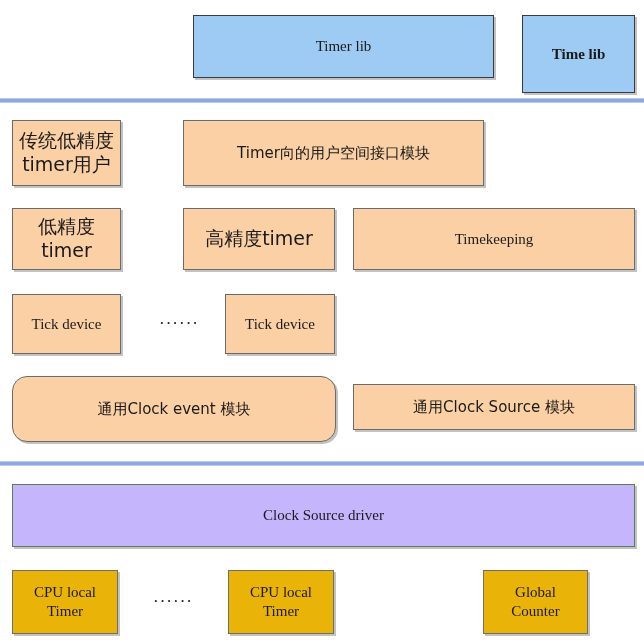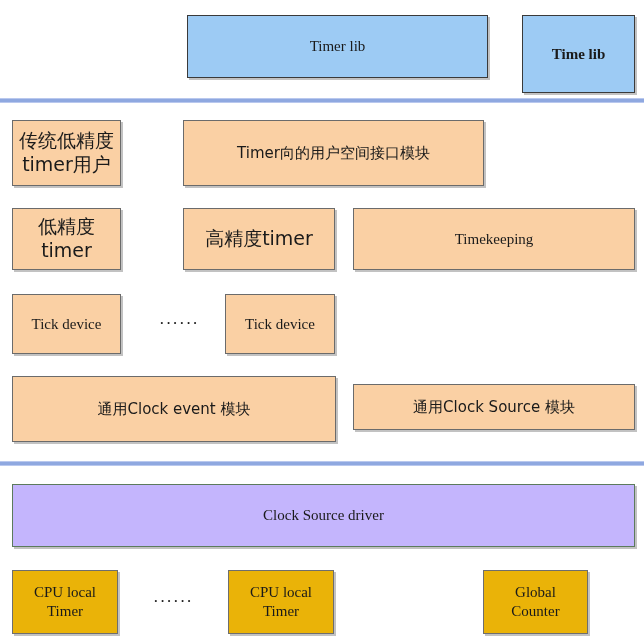--- a/index.html
+++ b/index.html
@@ -73,21 +73,21 @@
   .cjk {
     font-family: "DejaVu Sans", "Liberation Sans", sans-serif;
     font-size: 19px;
   }
 </style>
 </head>
 <body>
 
 <div id="diagram">
 
-  <div class="box blue" style="left:187px; top:15px; width:301px; height:63px;">
+  <div class="box blue" style="left:193px; top:15px; width:301px; height:63px;">
     <span class="label">Timer lib</span>
   </div>
 
   <div class="box blue" style="left:522px; top:15px; width:113px; height:78px;font-weight:bold;">
     <span class="label">Time lib</span>
   </div>
 
   <div class="divider" style="top:98px;"></div>
 
   <div class="box orange" style="left:12px; top:120px; width:109px; height:66px;">
@@ -118,21 +118,21 @@
   </div>
 
   <div class="ellipsis" style="left:143px; top:294px; width:72px; height:60px;">
     <span>······</span>
   </div>
 
   <div class="box orange" style="left:225px; top:294px; width:110px; height:60px;">
     <span class="label">Tick device</span>
   </div>
 
-  <div class="box orange" style="left:12px; top:376px; width:324px; height:66px;">
+  <div class="box orange" style="left:12px; top:376px; width:324px; height:66px;border-radius:15px;">
     <span class="label cjk" style="font-size:15px;">通用Clock event 模块</span>
   </div>
 
   <div class="box orange" style="left:353px; top:384px; width:282px; height:46px;">
     <span class="label cjk" style="font-size:15px;">通用Clock Source 模块</span>
   </div>
 
   <div class="divider" style="top:461px;"></div>
 
   <div class="box green" style="left:12px; top:484px; width:623px; height:63px;">

